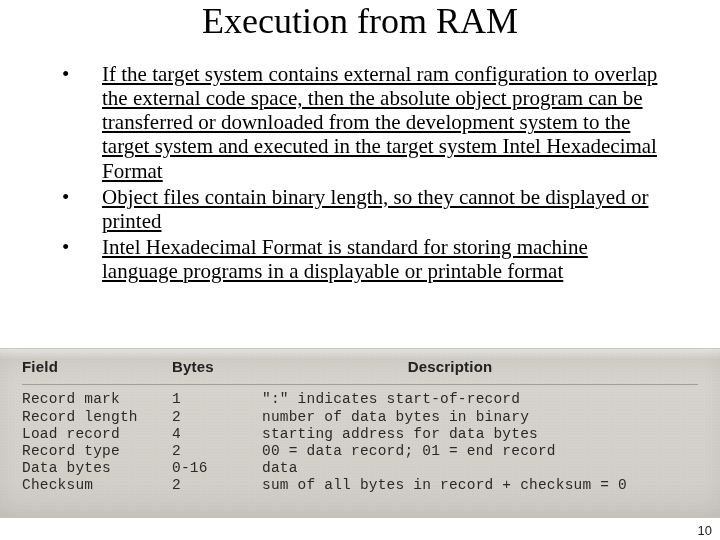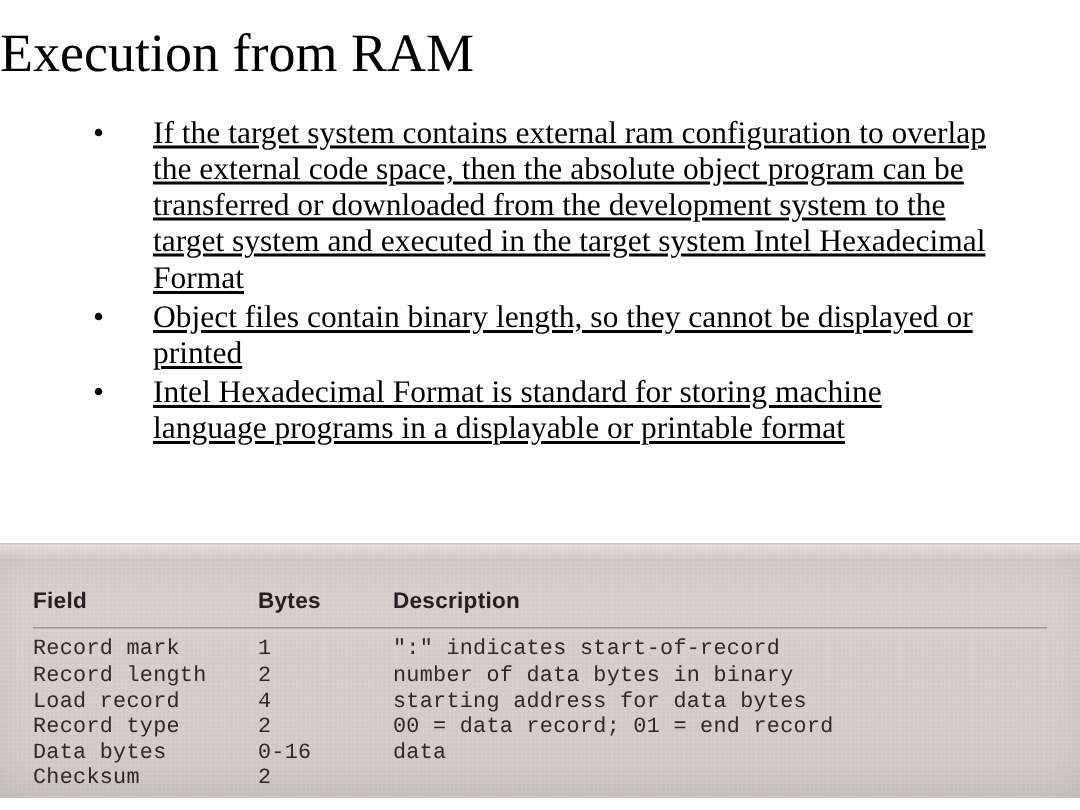--- a/index.html
+++ b/index.html
@@ -12,23 +12,23 @@
     color: #000;
     overflow: hidden;
   }
   .slide {
     width: 720px;
     height: 540px;
     position: relative;
     box-sizing: border-box;
   }
   .title {
+    text-align: center;
     font-size: 36px;
     font-weight: normal;
-    margin-top: 14px;
     margin-bottom: 20px;
   }
   .bullets {
     margin: 0 60px 0 60px;
     font-size: 21px;
     line-height: 1.15;
   }
   .bullet-row {
     display: flex;
     margin-bottom: 2px;
@@ -85,30 +85,30 @@
   .tbl-header {
     display: flex;
     font-weight: bold;
     font-family: Arial, Helvetica, sans-serif;
     font-size: 15px;
     color: #222;
     padding-bottom: 8px;
     border-bottom: 1px solid rgba(0,0,0,0.25);
     margin-bottom: 6px;
     text-shadow: 0 0 1px rgba(0,0,0,0.06);
-    margin-top: 20px;
   }
   .tbl-row {
     display: flex;
     padding: 0.5px 0;
+    justify-content: space-between;
   }
   .col-field { width: 150px; flex: 0 0 150px; }
   .col-bytes { width: 90px; flex: 0 0 90px; }
   .col-desc  { flex: 1; }
-  .hdr-desc { text-align: left; padding-right: 60px; }
+  .hdr-desc { text-align: center; padding-right: 60px; }
   .blur { filter: blur(0.1px); }
   .page-num {
     position: absolute;
     right: 8px;
     bottom: 2px;
     font-family: Arial, Helvetica, sans-serif;
     font-size: 13px;
     color: #222;
   }
 </style>
@@ -164,18 +164,19 @@
         <div class="col-desc">00 = data record; 01 = end record</div>
       </div>
       <div class="tbl-row">
         <div class="col-field">Data bytes</div>
         <div class="col-bytes">0-16</div>
         <div class="col-desc">data</div>
       </div>
       <div class="tbl-row">
         <div class="col-field">Checksum</div>
         <div class="col-bytes">2</div>
+        <div class="col-desc">sum of all bytes in record + checksum = 0</div>
       </div>
     </div>
   </div>
 
   <div class="page-num">10</div>
 </div>
 
 </body></html>

